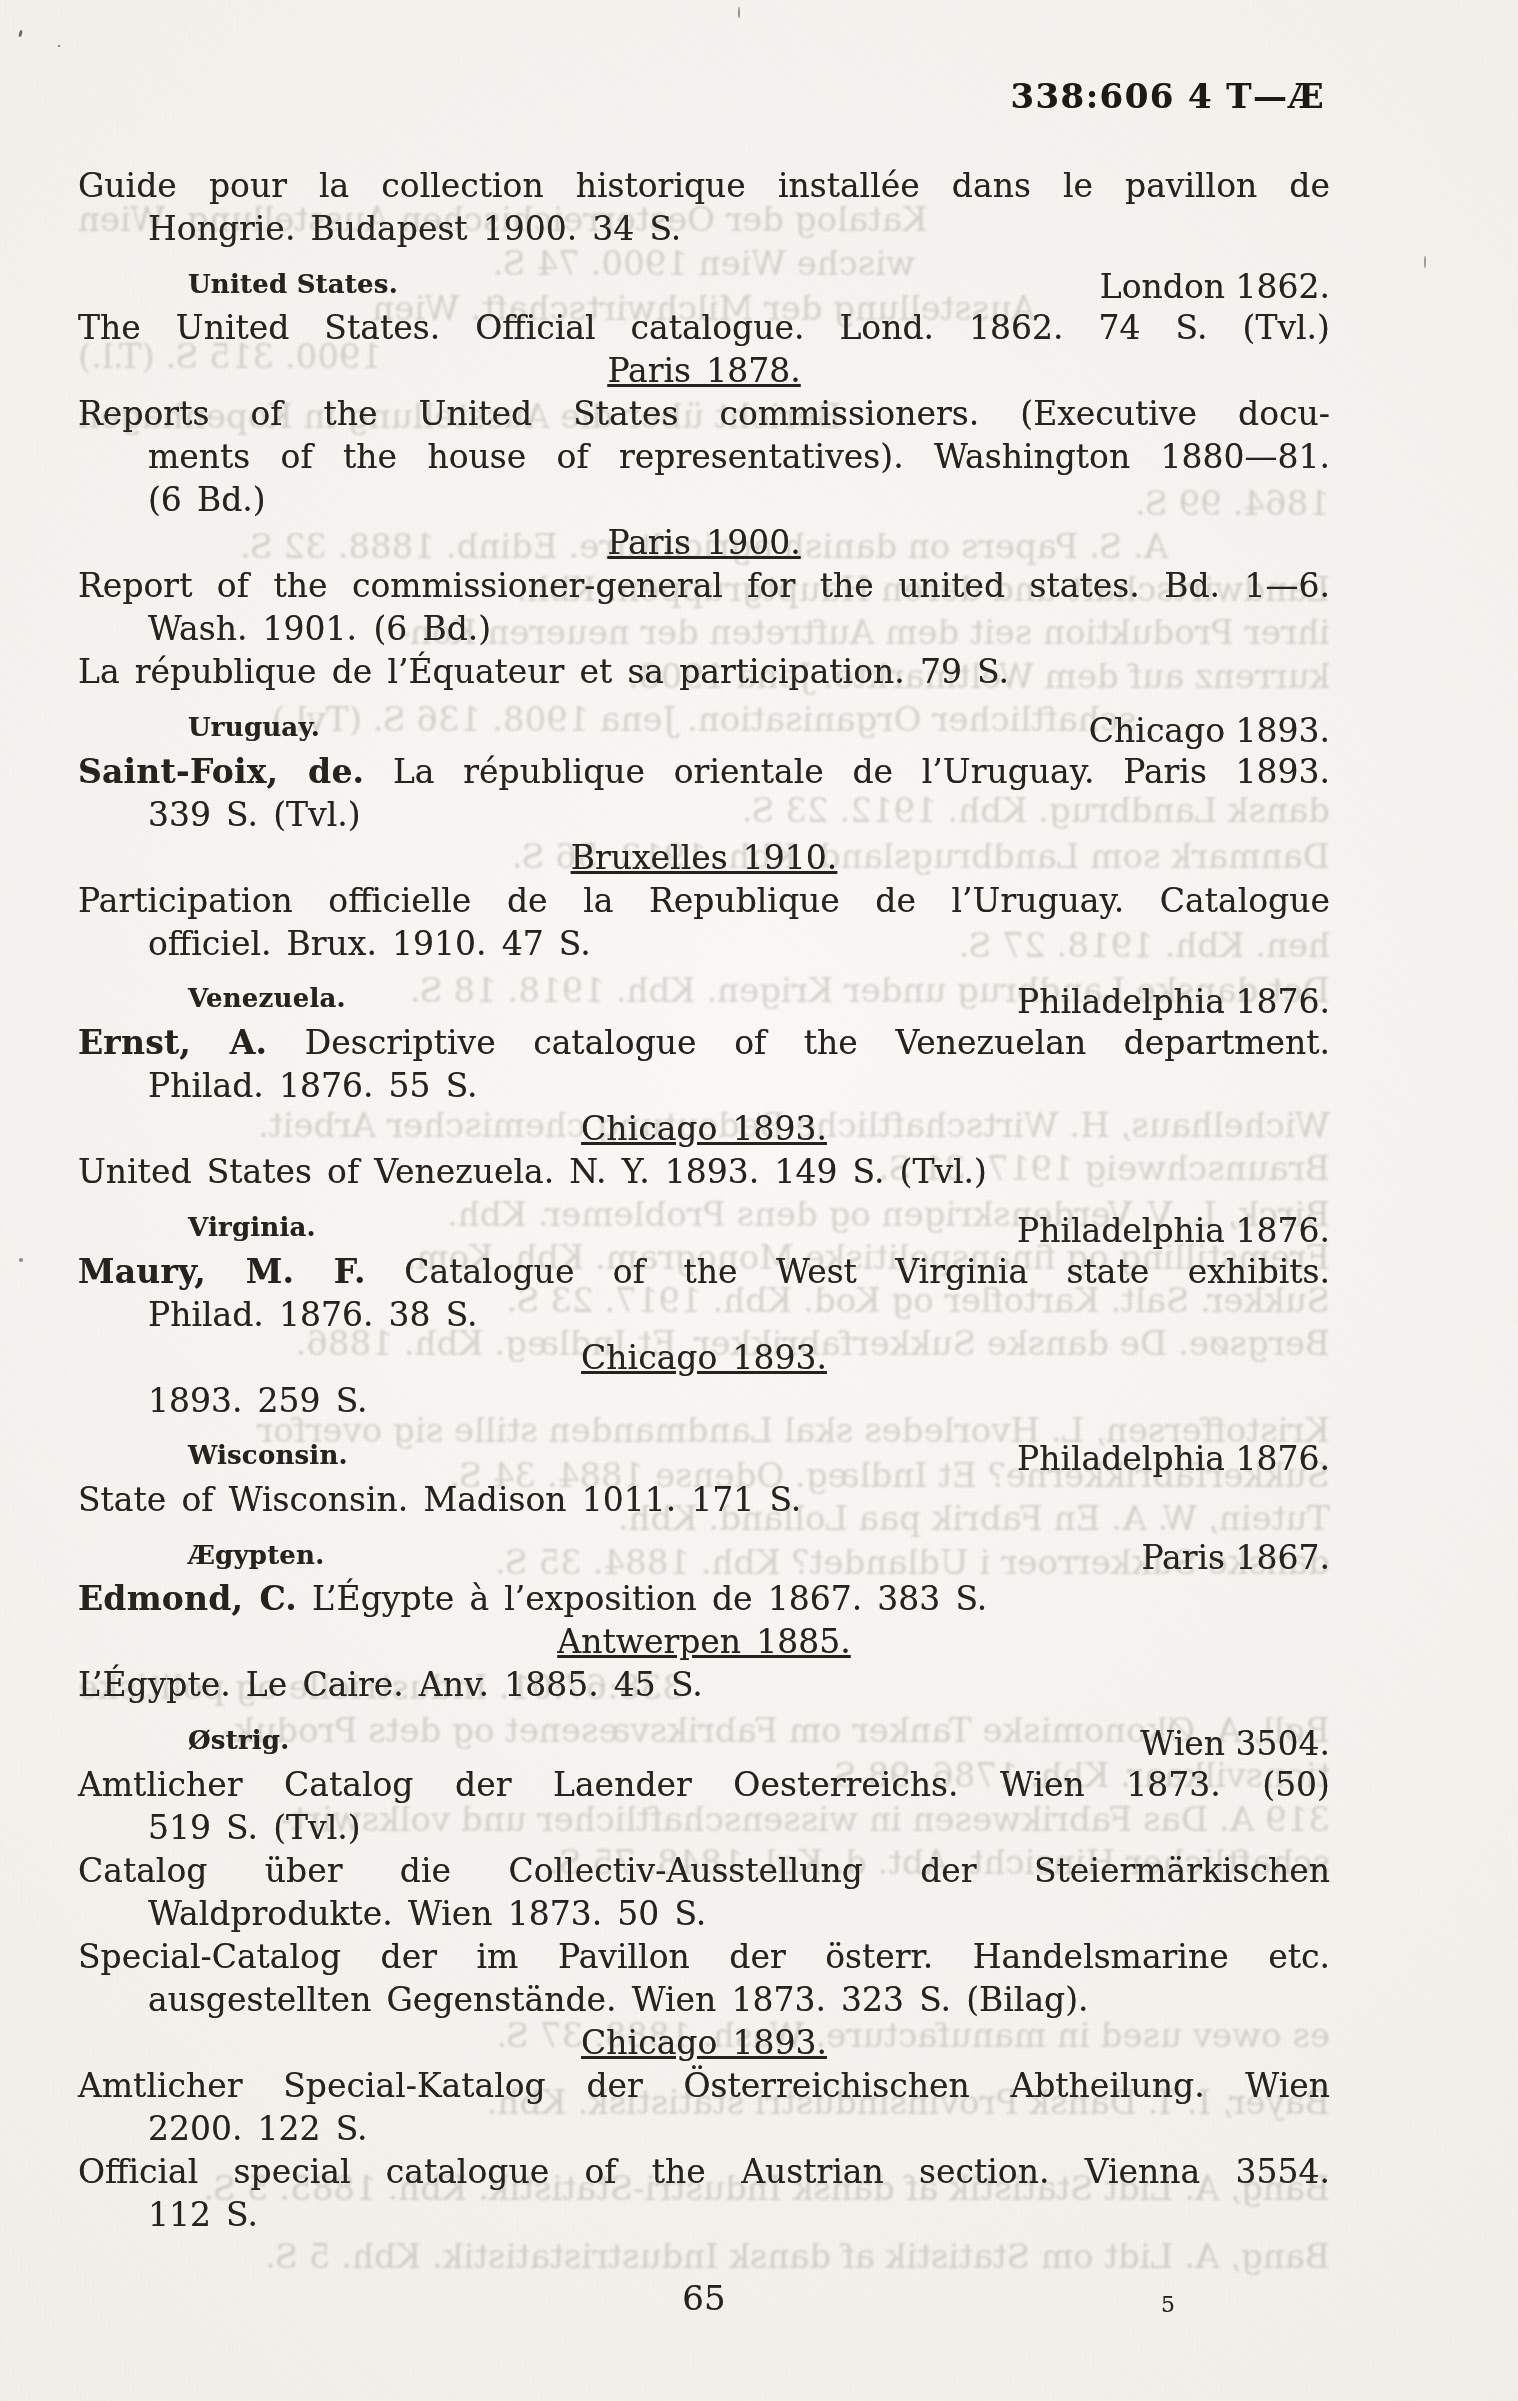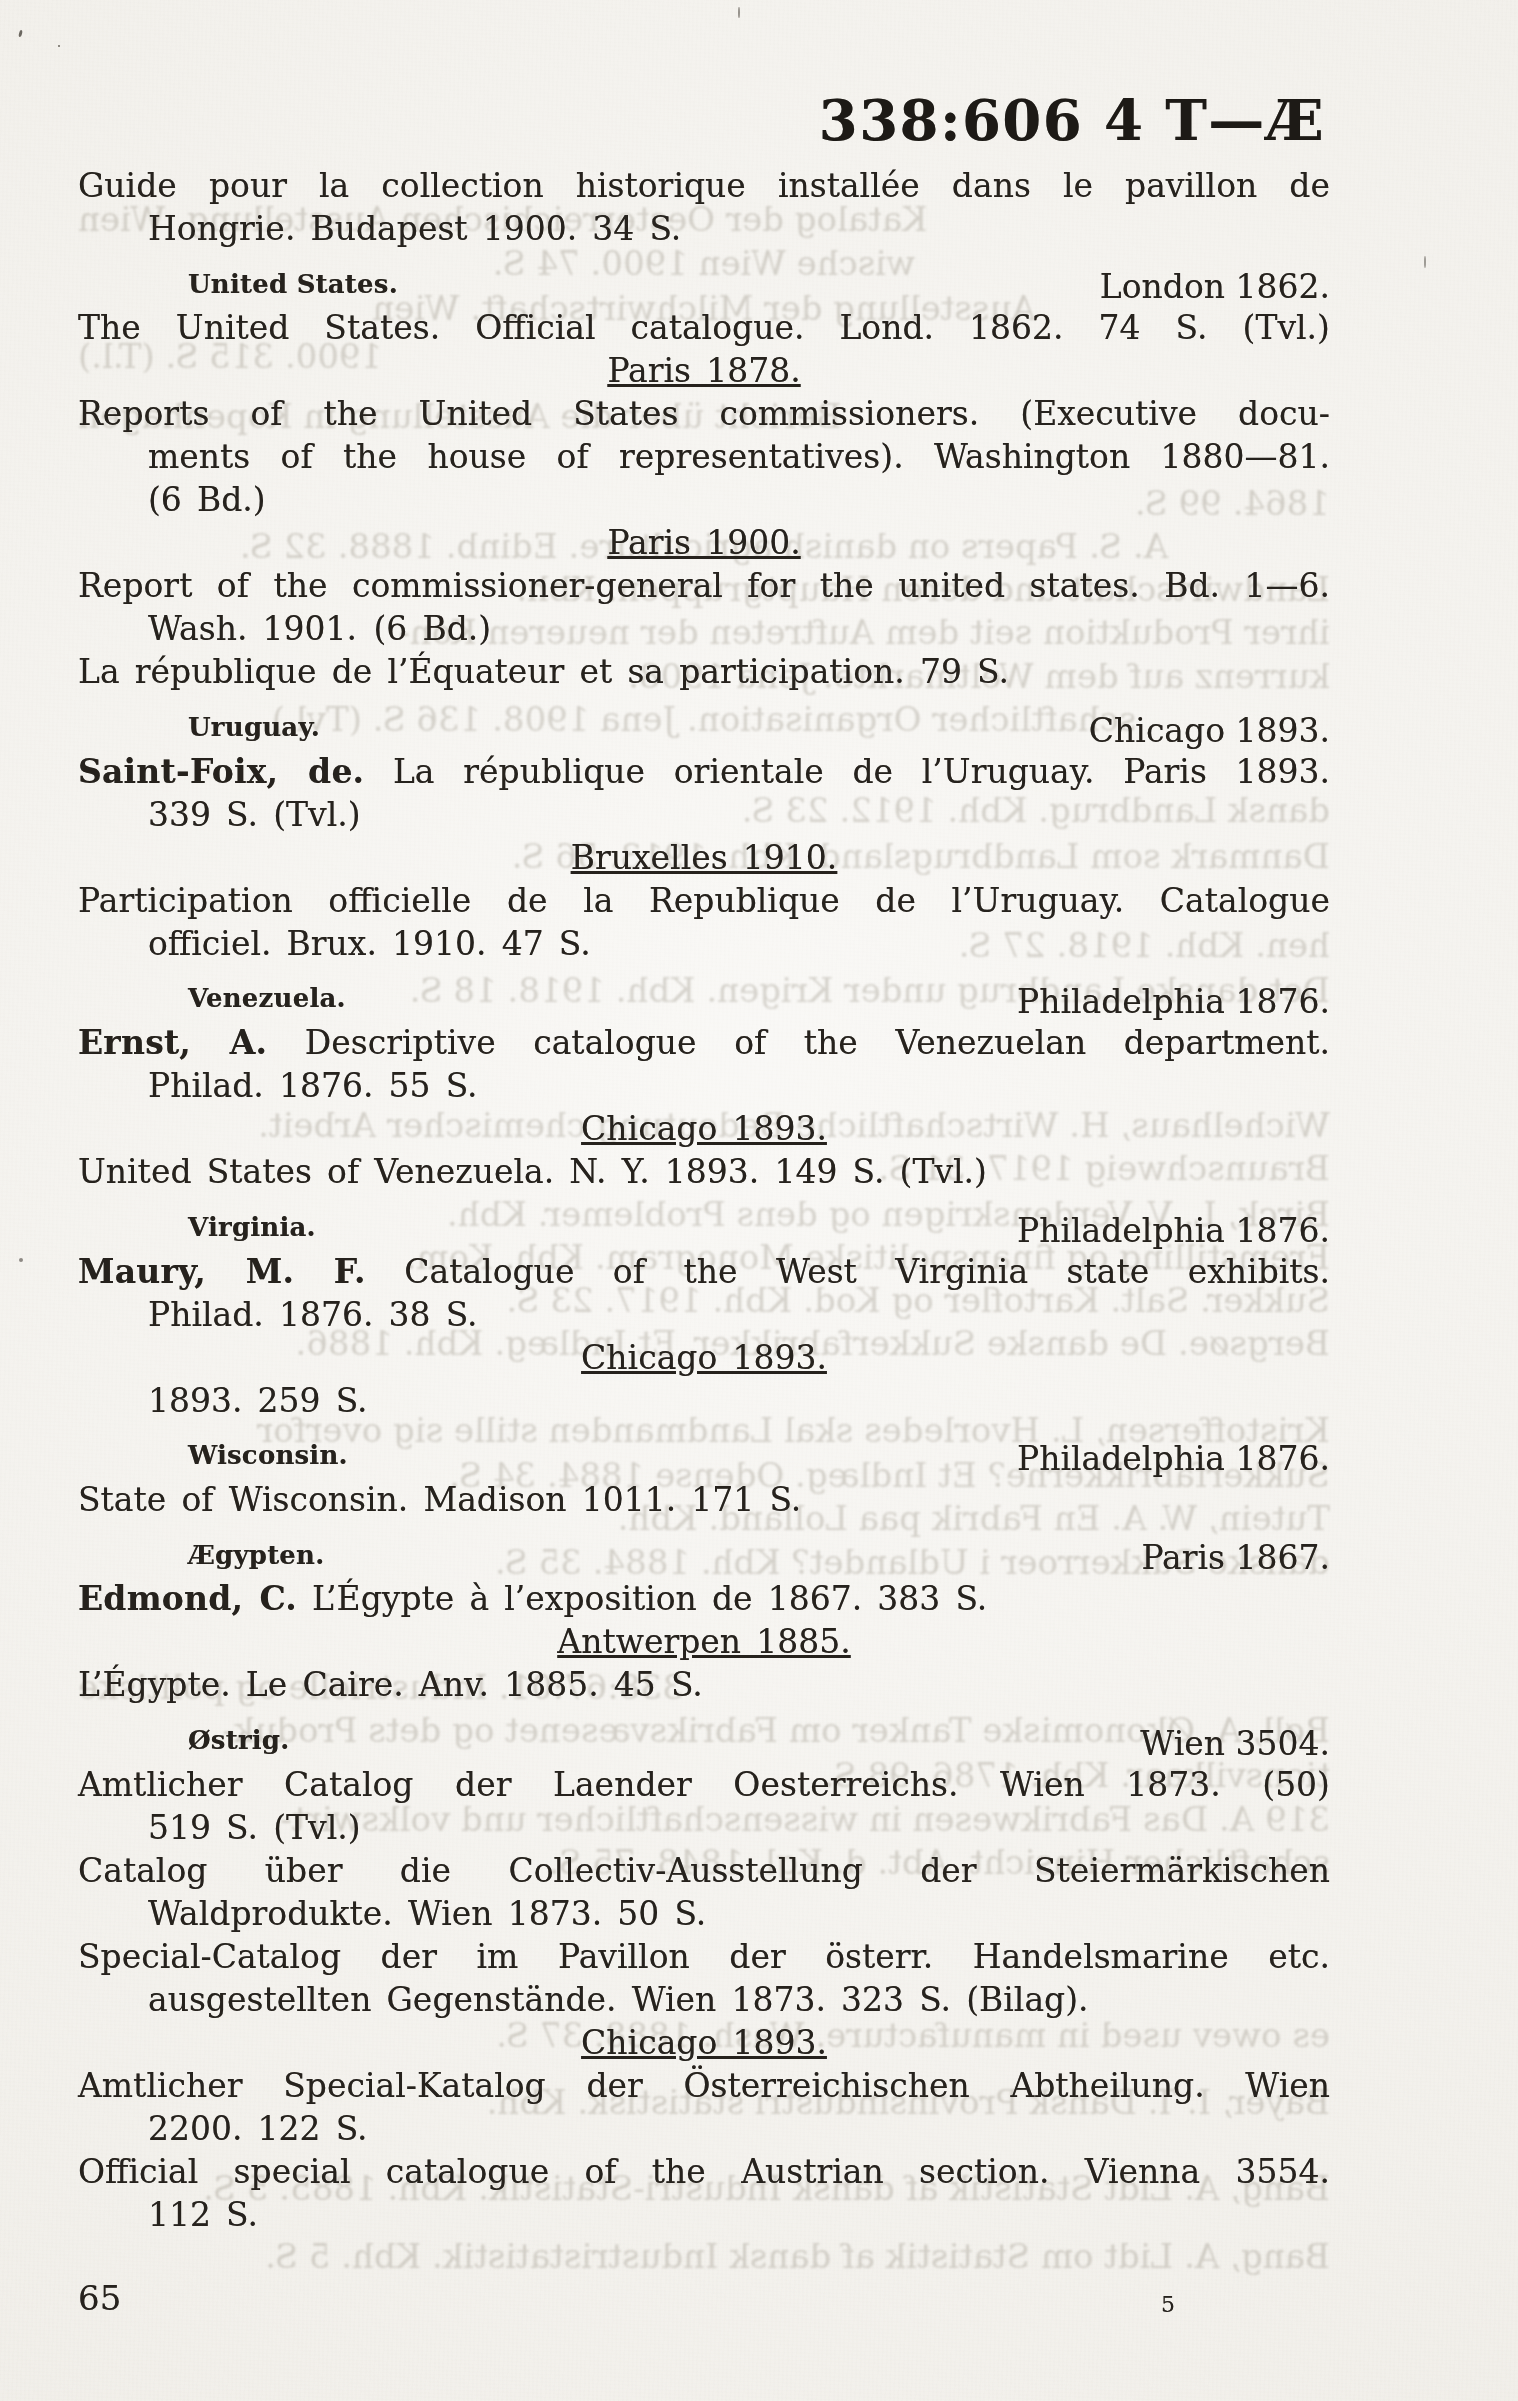--- a/index.html
+++ b/index.html
@@ -22,23 +22,23 @@
     color:#867f70; opacity:0.30;
     transform:scaleX(-1);
     filter:blur(1px);
     white-space:nowrap; overflow:hidden;
     pointer-events:none;
   }
   .ghost-line.right { text-align:right; }
   .ghost-line.center { text-align:center; }
 
   .header-line {
-    position:absolute; top:87px; left:78px; width:1247px;
+    position:absolute; top:76px; left:78px; width:1247px;
     text-align:right;
-    font-weight:bold; font-size:56px; letter-spacing:1.4px;
+    font-weight:bold; font-size:34px; letter-spacing:1.4px;
     color:#1d1a16;
     text-shadow:0 0 0.5px rgba(40,36,30,0.55);
   }
 
   .column {
     position:absolute; top:164px; left:78px; width:1252px;
     font-size:33px;
     text-shadow:0 0 0.5px rgba(40,36,30,0.5);
   }
   .row { height:43px; line-height:43px; }
@@ -50,21 +50,21 @@
   .heading-label {
     font-weight:bold; font-size:26px;
     margin-left:110px;
     letter-spacing:0.2px;
   }
   .heading-place { position:absolute; right:0; top:5.8px; }
   .author { font-weight:bold; letter-spacing:0.2px; }
 
   .page-number {
     position:absolute; top:2278px; left:78px; width:1252px;
-    font-size:34px;
+    text-align:center; font-size:34px;
     text-shadow:0 0 0.5px rgba(40,36,30,0.5);
   }
   .signature-mark {
     position:absolute; top:2292px; left:1161px;
     font-size:22px;
     text-shadow:0 0 0.5px rgba(40,36,30,0.5);
   }
 
   .speck { position:absolute; background:#4a453d; border-radius:50%; opacity:0.8; }
   .speck.s1 { left:19px;  top:30px;   width:2.9px; height:7.2px; transform:rotate(14deg); }

